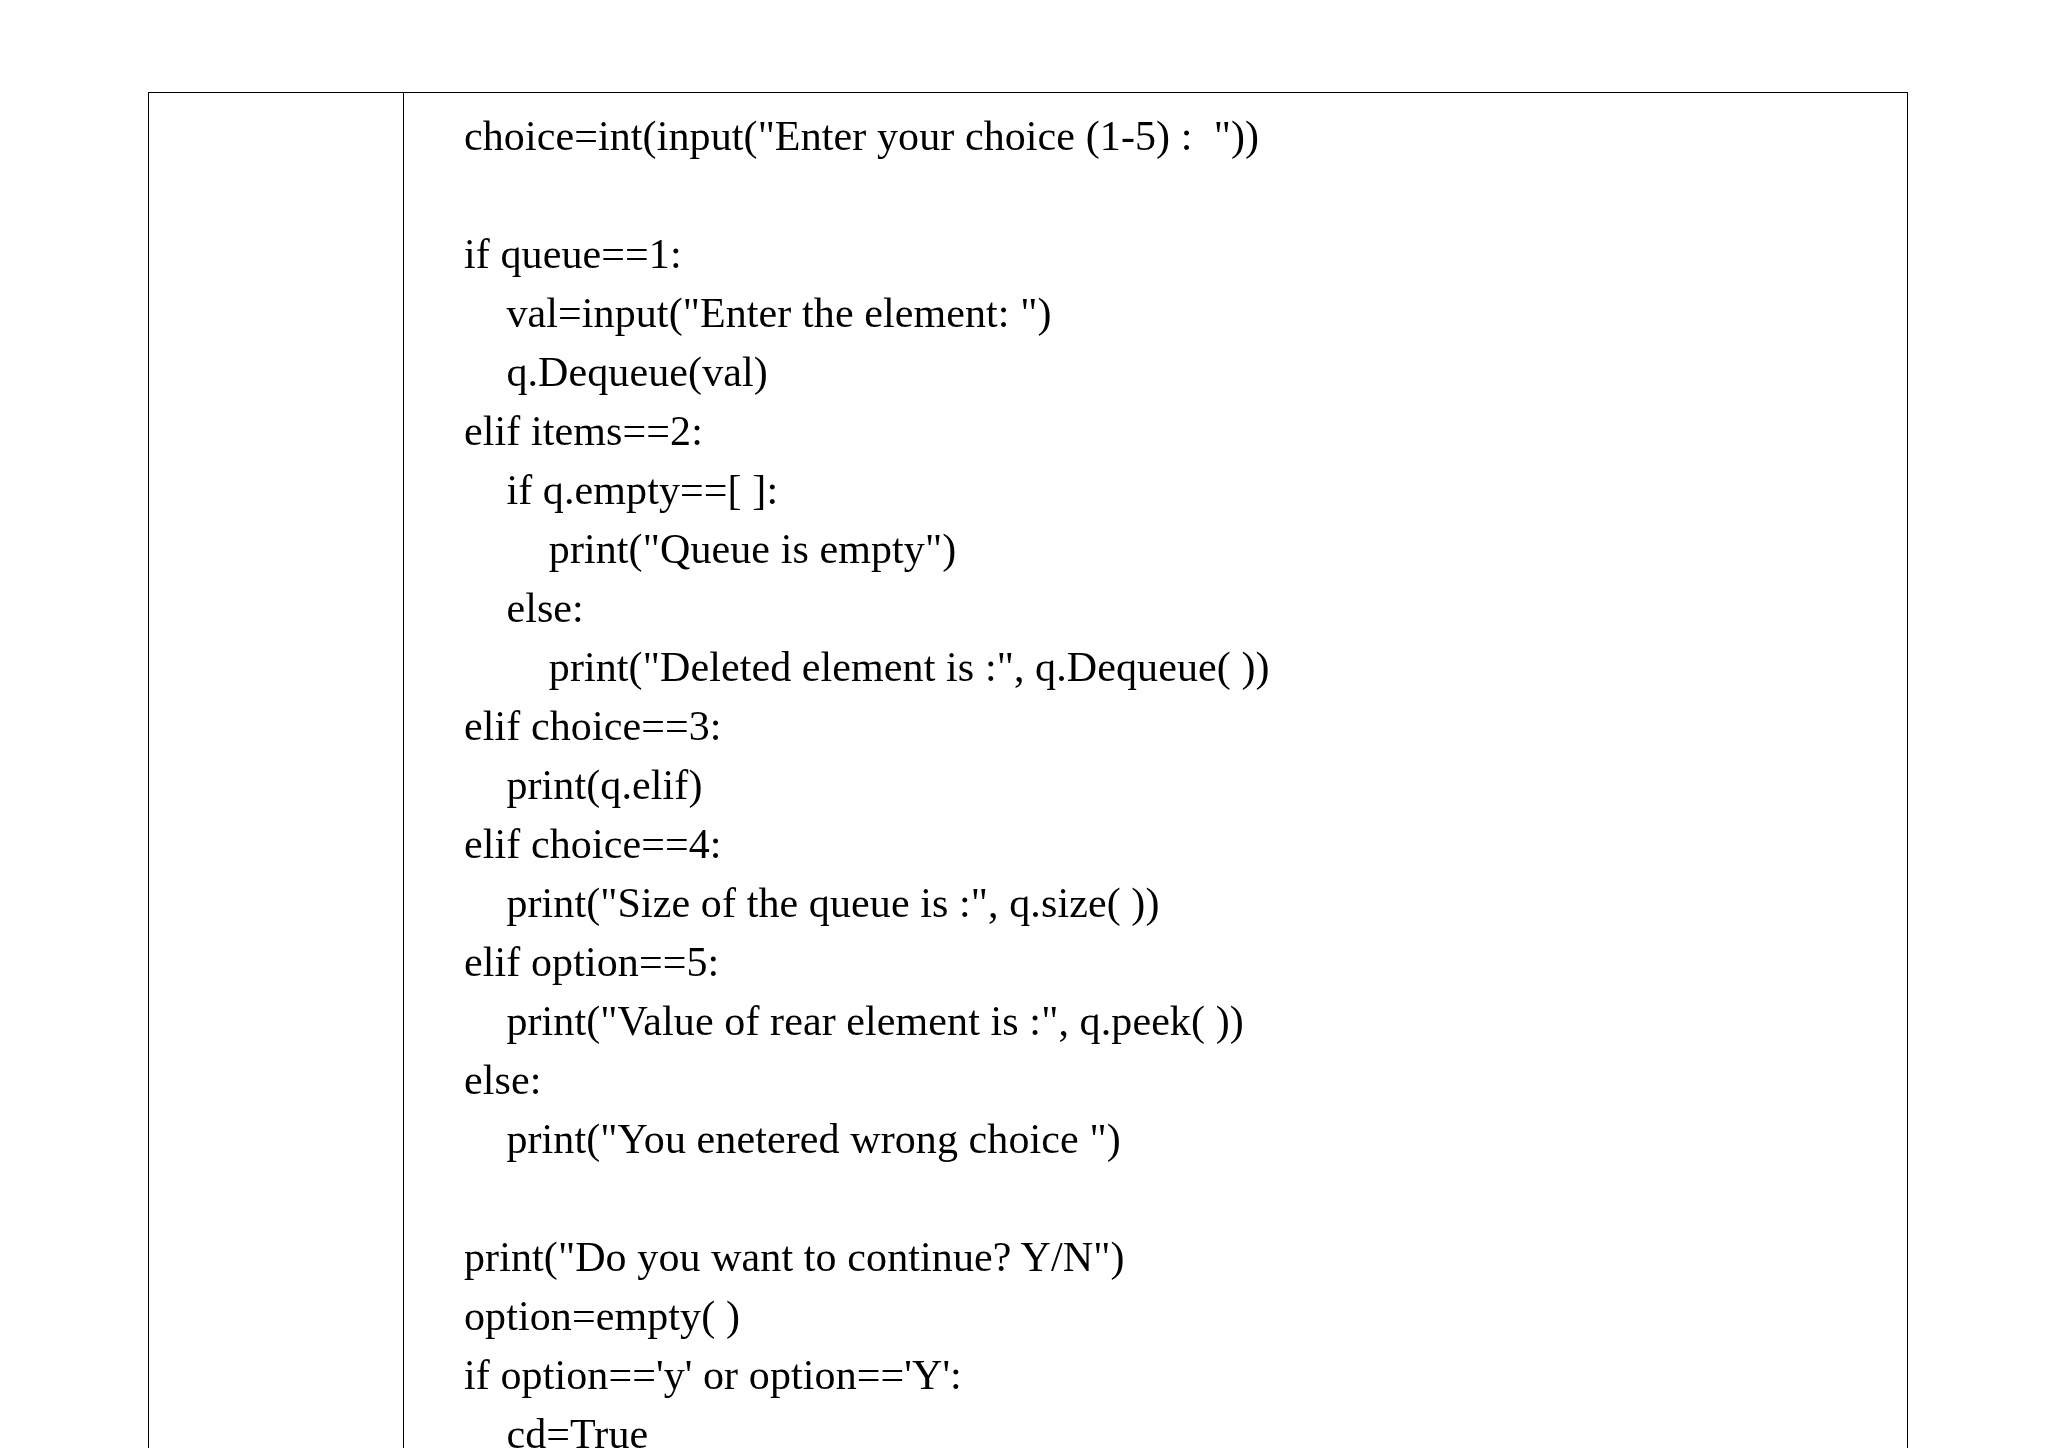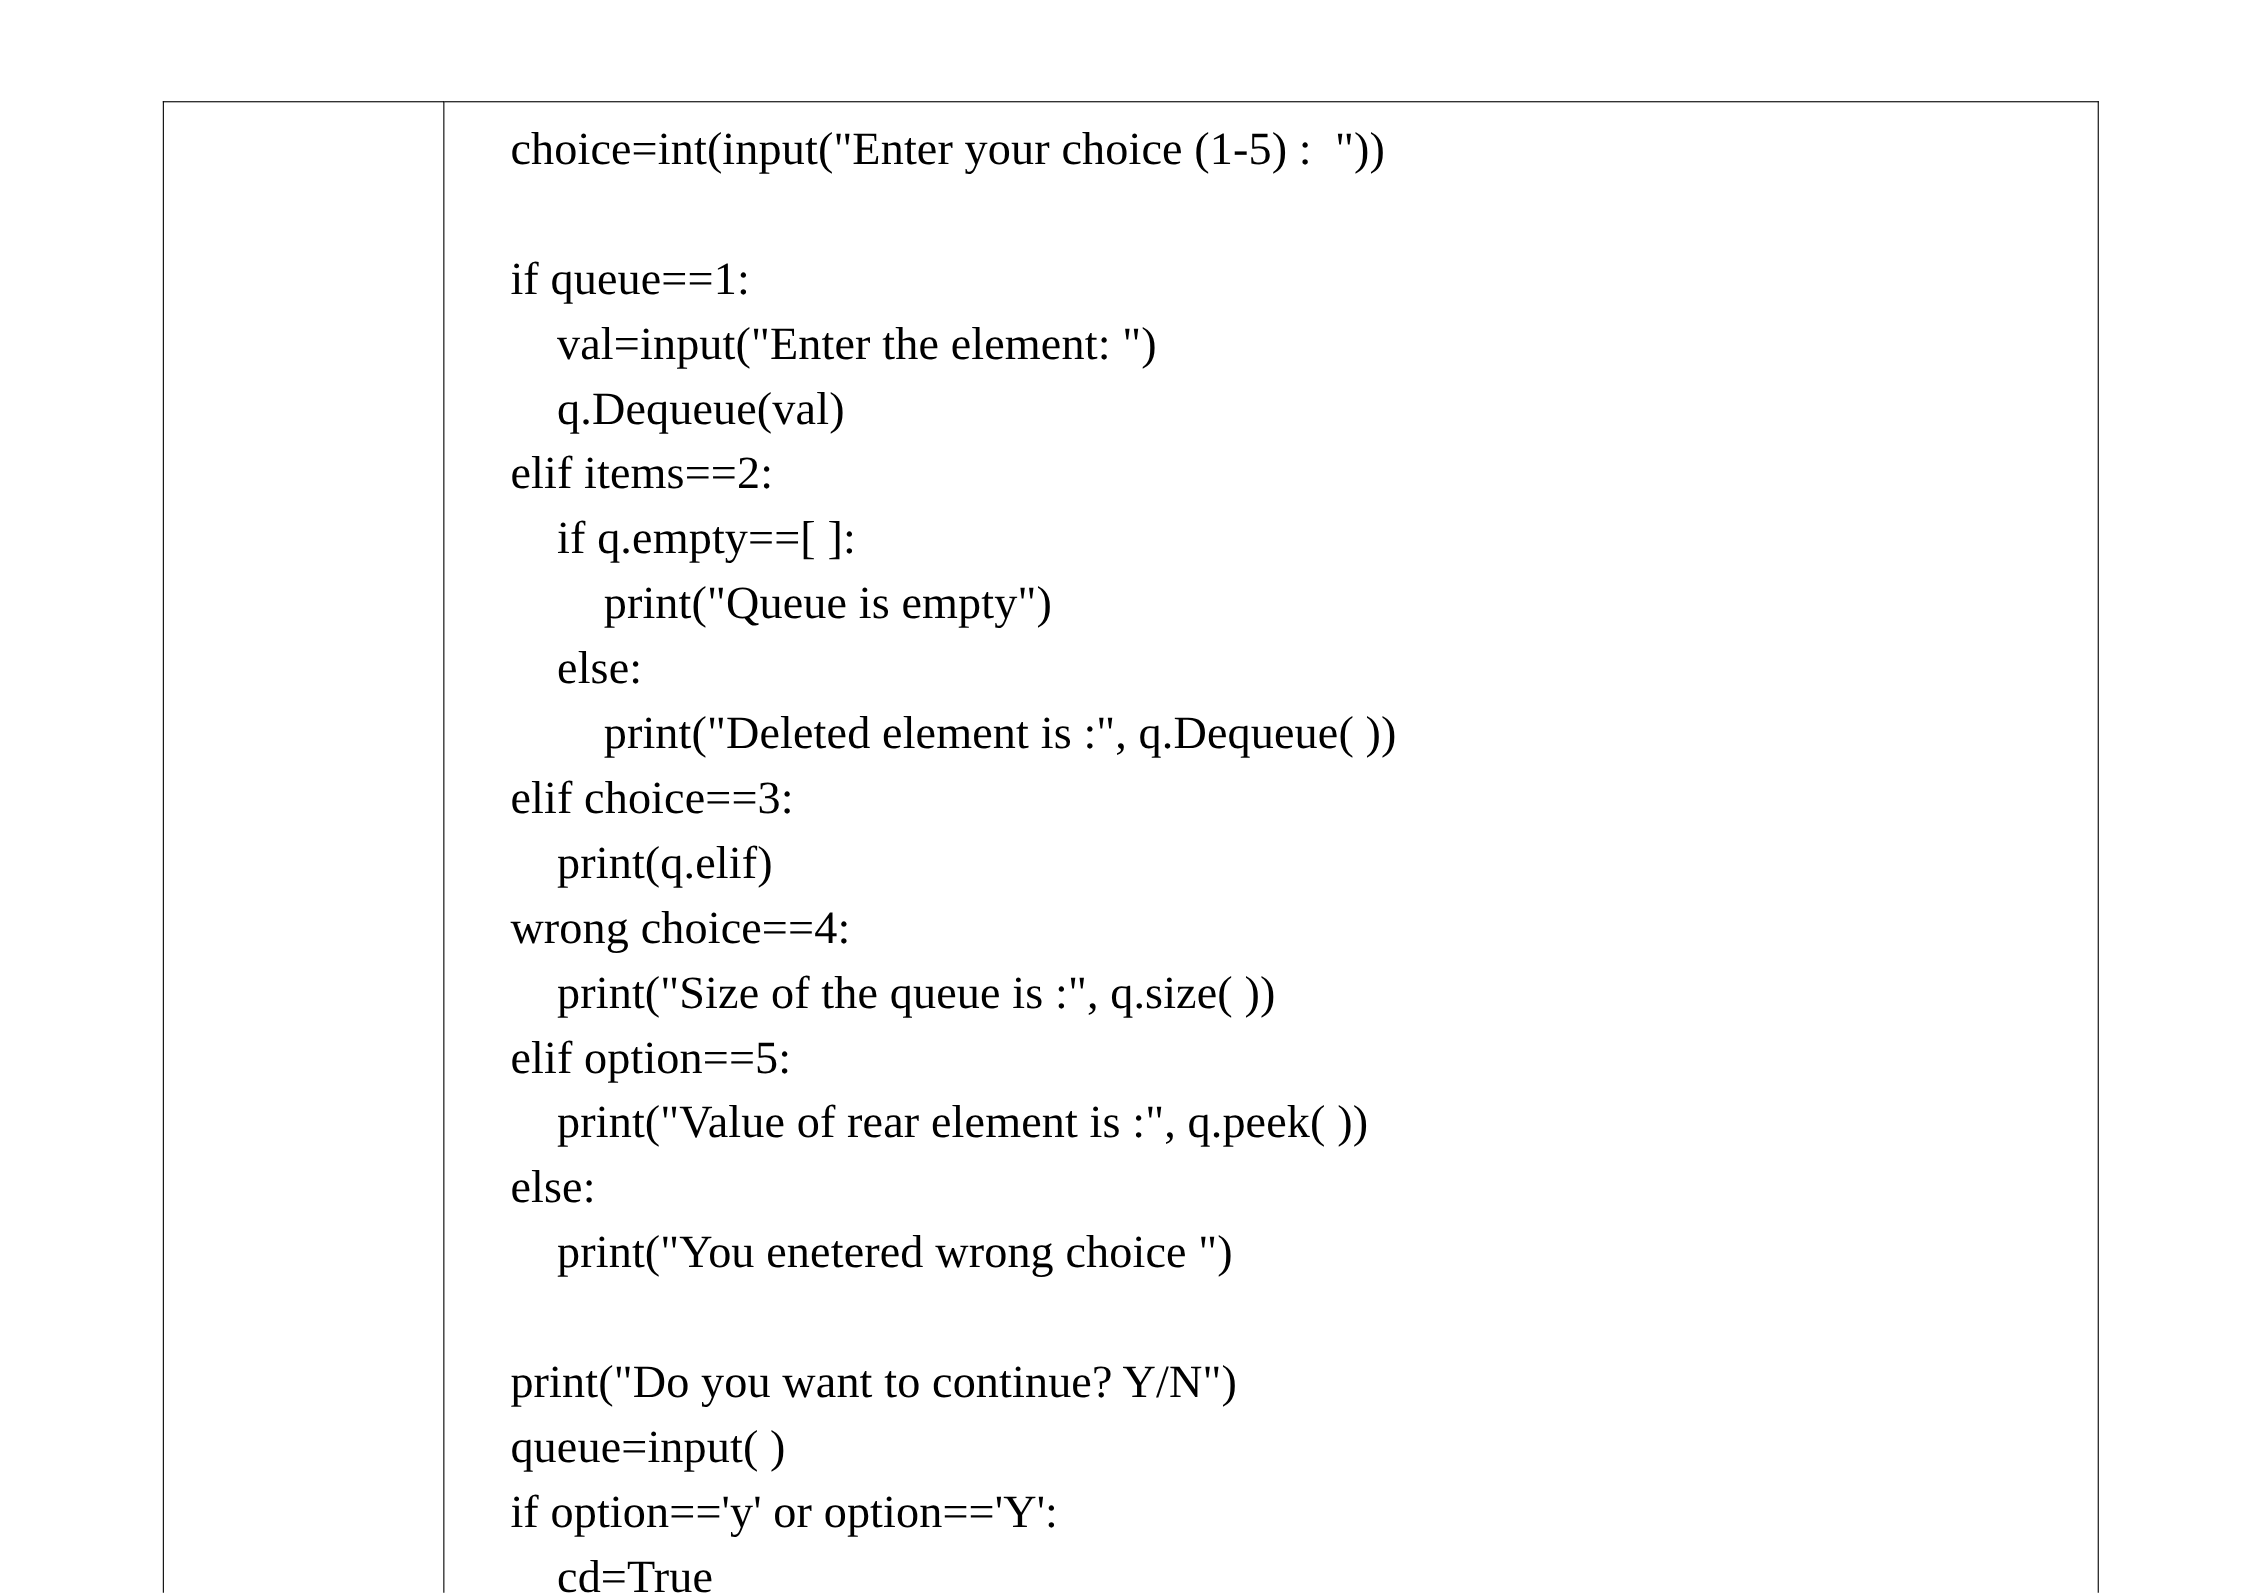--- a/index.html
+++ b/index.html
@@ -76,29 +76,29 @@
               <div class="code-line">if queue==1:</div>
               <div class="code-line">    val=input("Enter the element: ")</div>
               <div class="code-line">    q.Dequeue(val)</div>
               <div class="code-line">elif items==2:</div>
               <div class="code-line">    if q.empty==[ ]:</div>
               <div class="code-line">        print("Queue is empty")</div>
               <div class="code-line">    else:</div>
               <div class="code-line">        print("Deleted element is :", q.Dequeue( ))</div>
               <div class="code-line">elif choice==3:</div>
               <div class="code-line">    print(q.elif)</div>
-              <div class="code-line">wrong choice==4:</div>
+              <div class="code-line">elif choice==4:</div>
               <div class="code-line">    print("Size of the queue is :", q.size( ))</div>
               <div class="code-line">elif option==5:</div>
               <div class="code-line">    print("Value of rear element is :", q.peek( ))</div>
               <div class="code-line">else:</div>
               <div class="code-line">    print("You enetered wrong choice ")</div>
               <div class="code-line blank"> </div>
               <div class="code-line">print("Do you want to continue? Y/N")</div>
-              <div class="code-line">queue=input( )</div>
+              <div class="code-line">option=empty( )</div>
               <div class="code-line">if option=='y' or option=='Y':</div>
               <div class="code-line">    cd=True</div>
             </div>
         </td>
       </tr>
     </tbody>
   </table>
 
 </div>
 

